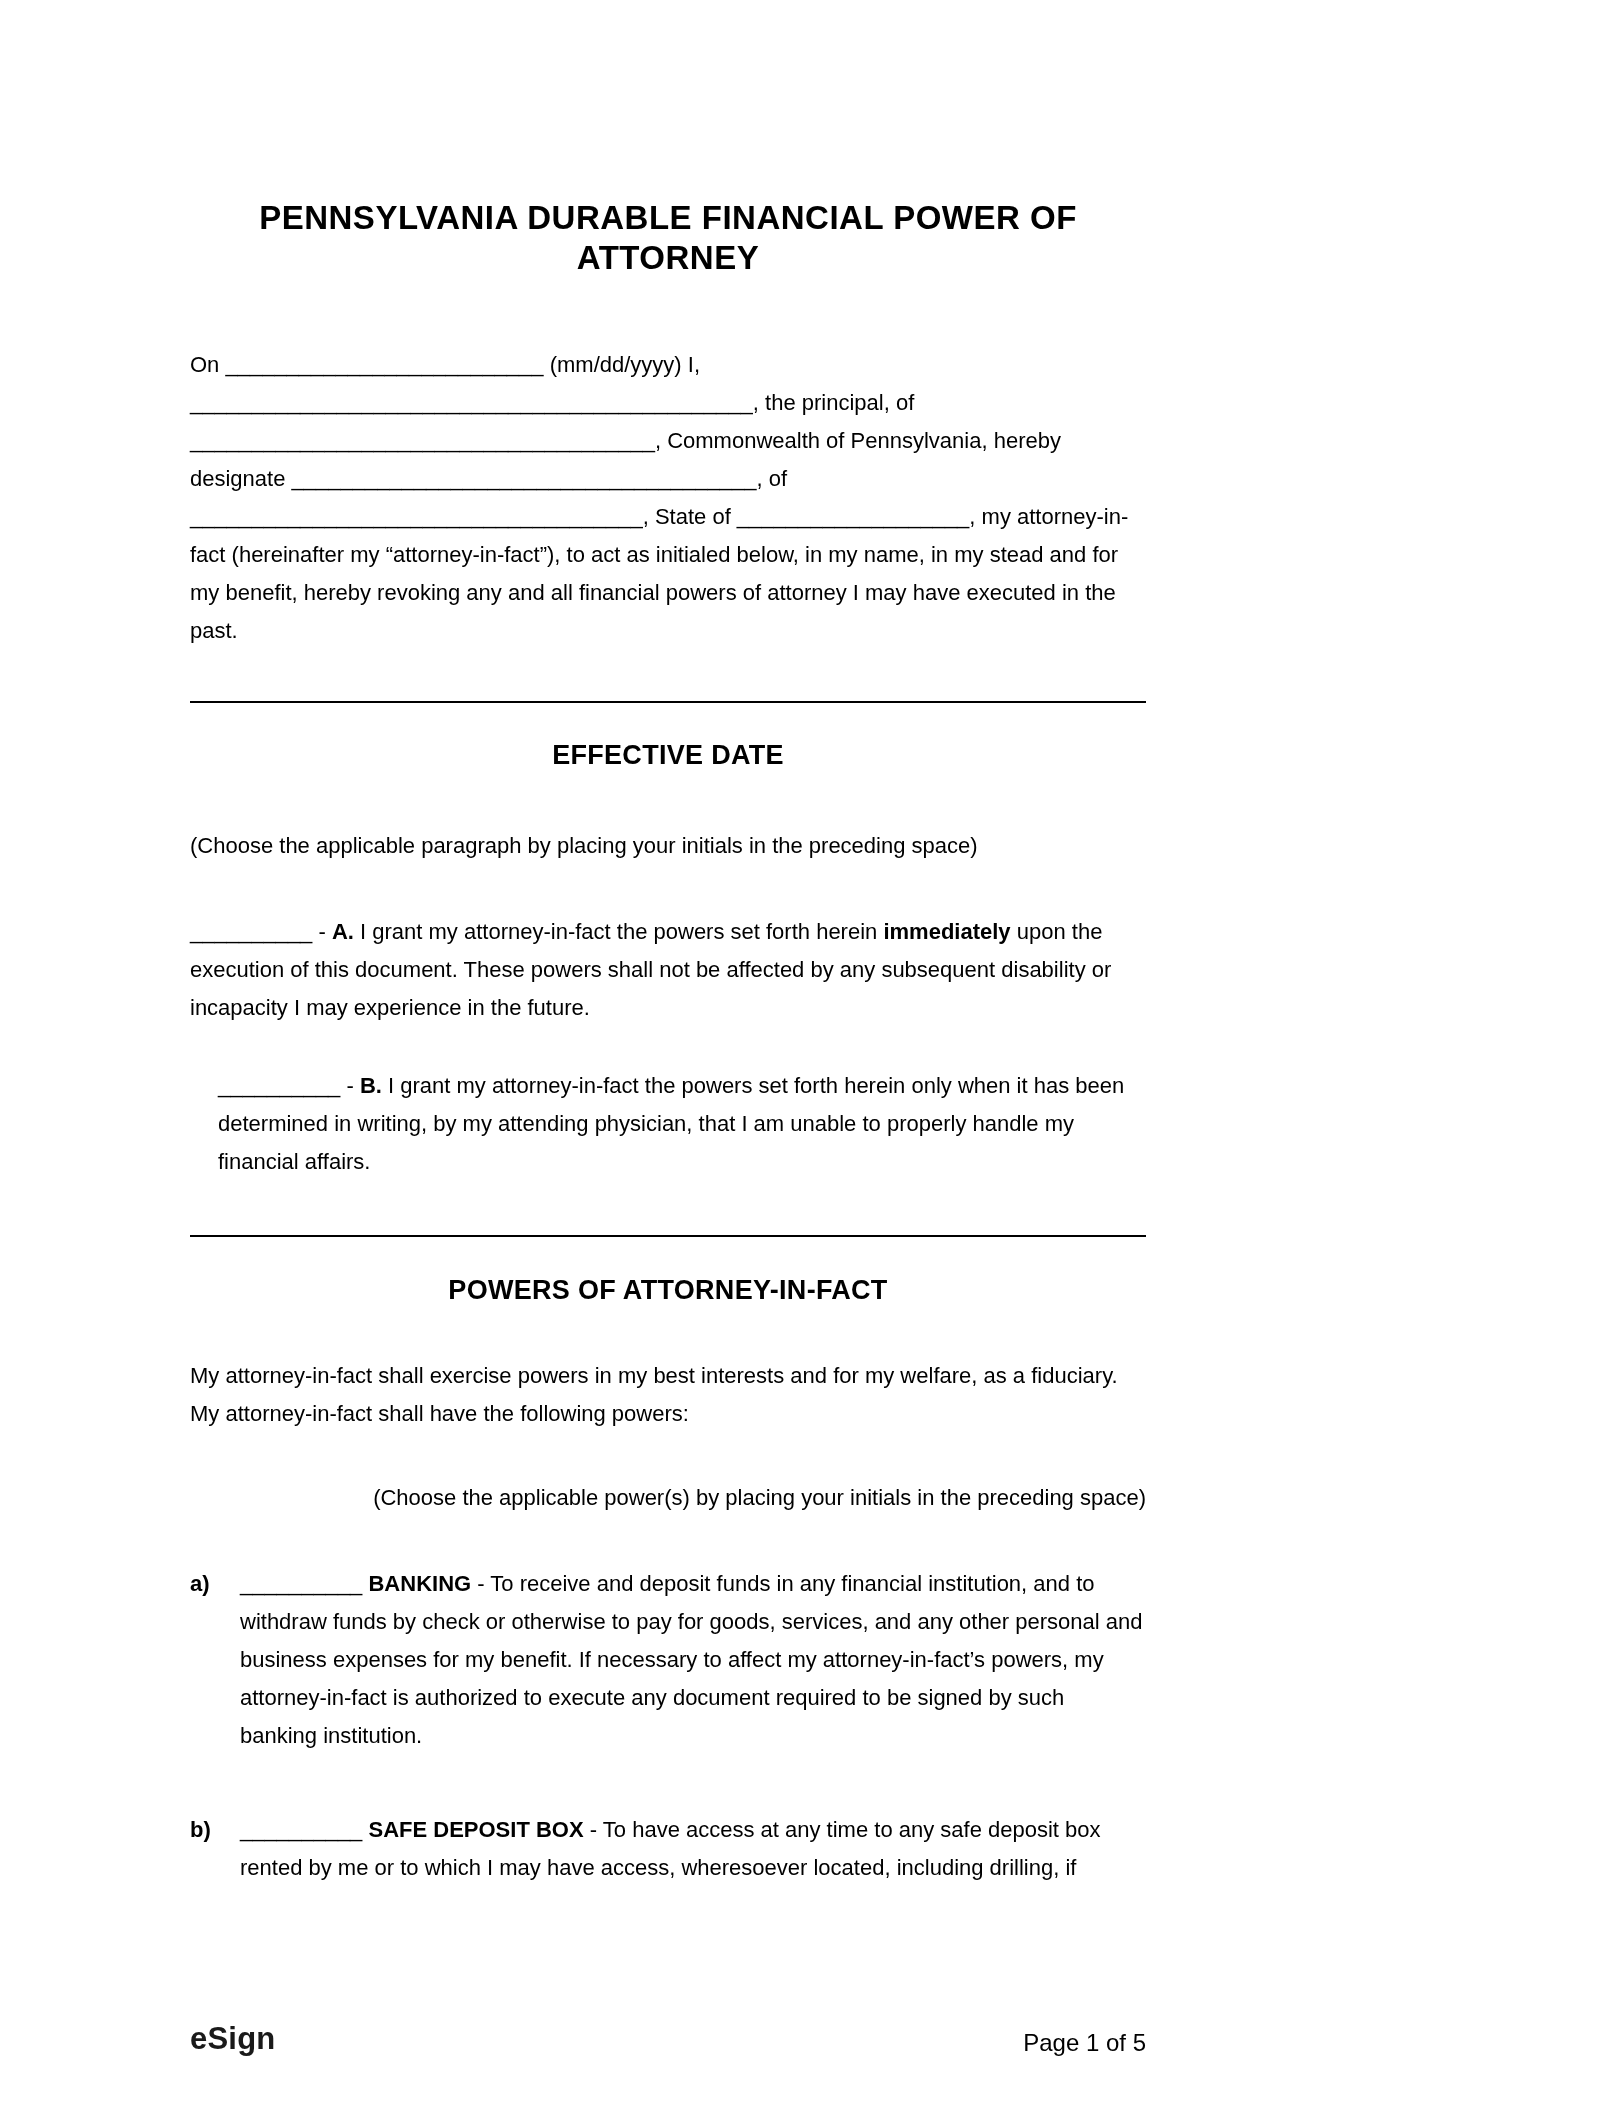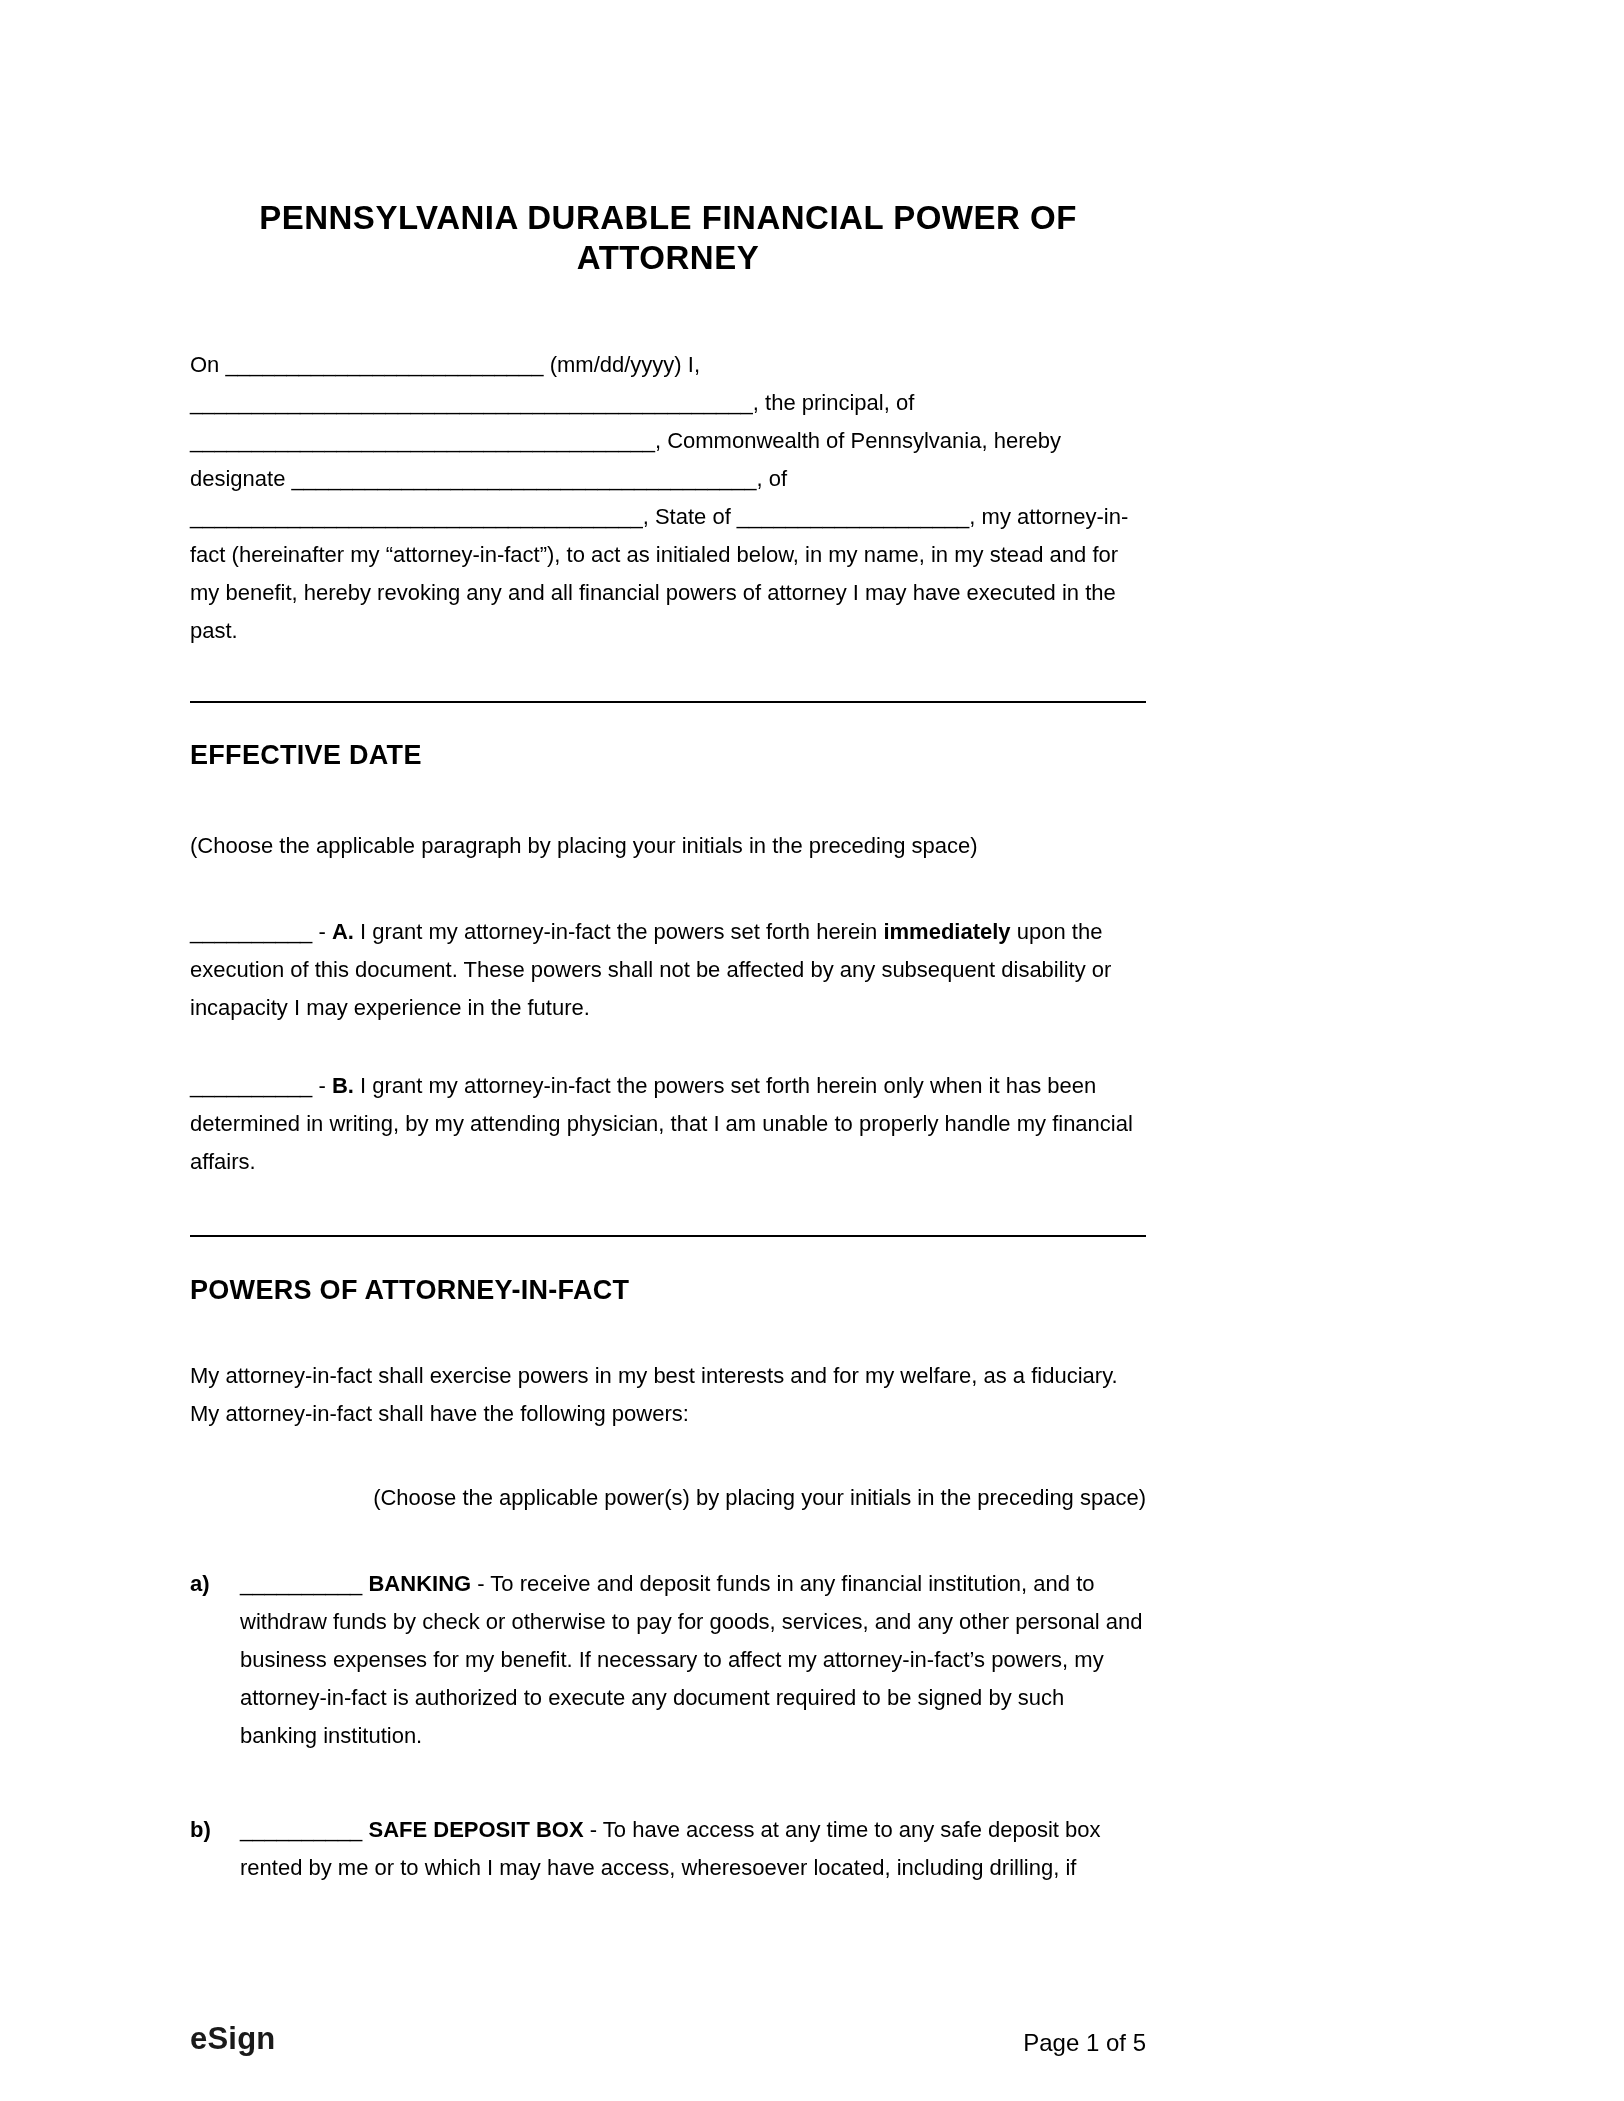--- a/index.html
+++ b/index.html
@@ -29,33 +29,33 @@
     border: 0;
     border-top: 2px solid #000000;
     margin: 51px 0 0 0;
     width: 100%;
   }
   .rule-2 { margin-top: 54px; }
   .section-heading {
     margin: 35px 0 0 0;
     font-size: 27px;
     font-weight: 700;
-    text-align: left;
+    text-align: center;
     letter-spacing: 0.3px;
     line-height: 34px;
   }
   .instruction { margin-top: 55px; }
   .instruction-centered { margin-top: 46px; text-align: right; }
   .option-a { margin-top: 48px; }
   .or-divider {
     margin-top: 42px;
     text-align: center;
     font-weight: 700;
   }
-  .option-b { margin-top: 40px; }
+  .option-b { margin-top: 40px; margin-left: 28px; }
   .powers-heading { margin-top: 36px; }
   .powers-intro { margin-top: 50px; }
   .list-item {
     position: relative;
     margin-top: 48px;
     padding-left: 50px;
     line-height: 38px;
   }
   .list-item-b { margin-top: 56px; }
   .list-marker {

